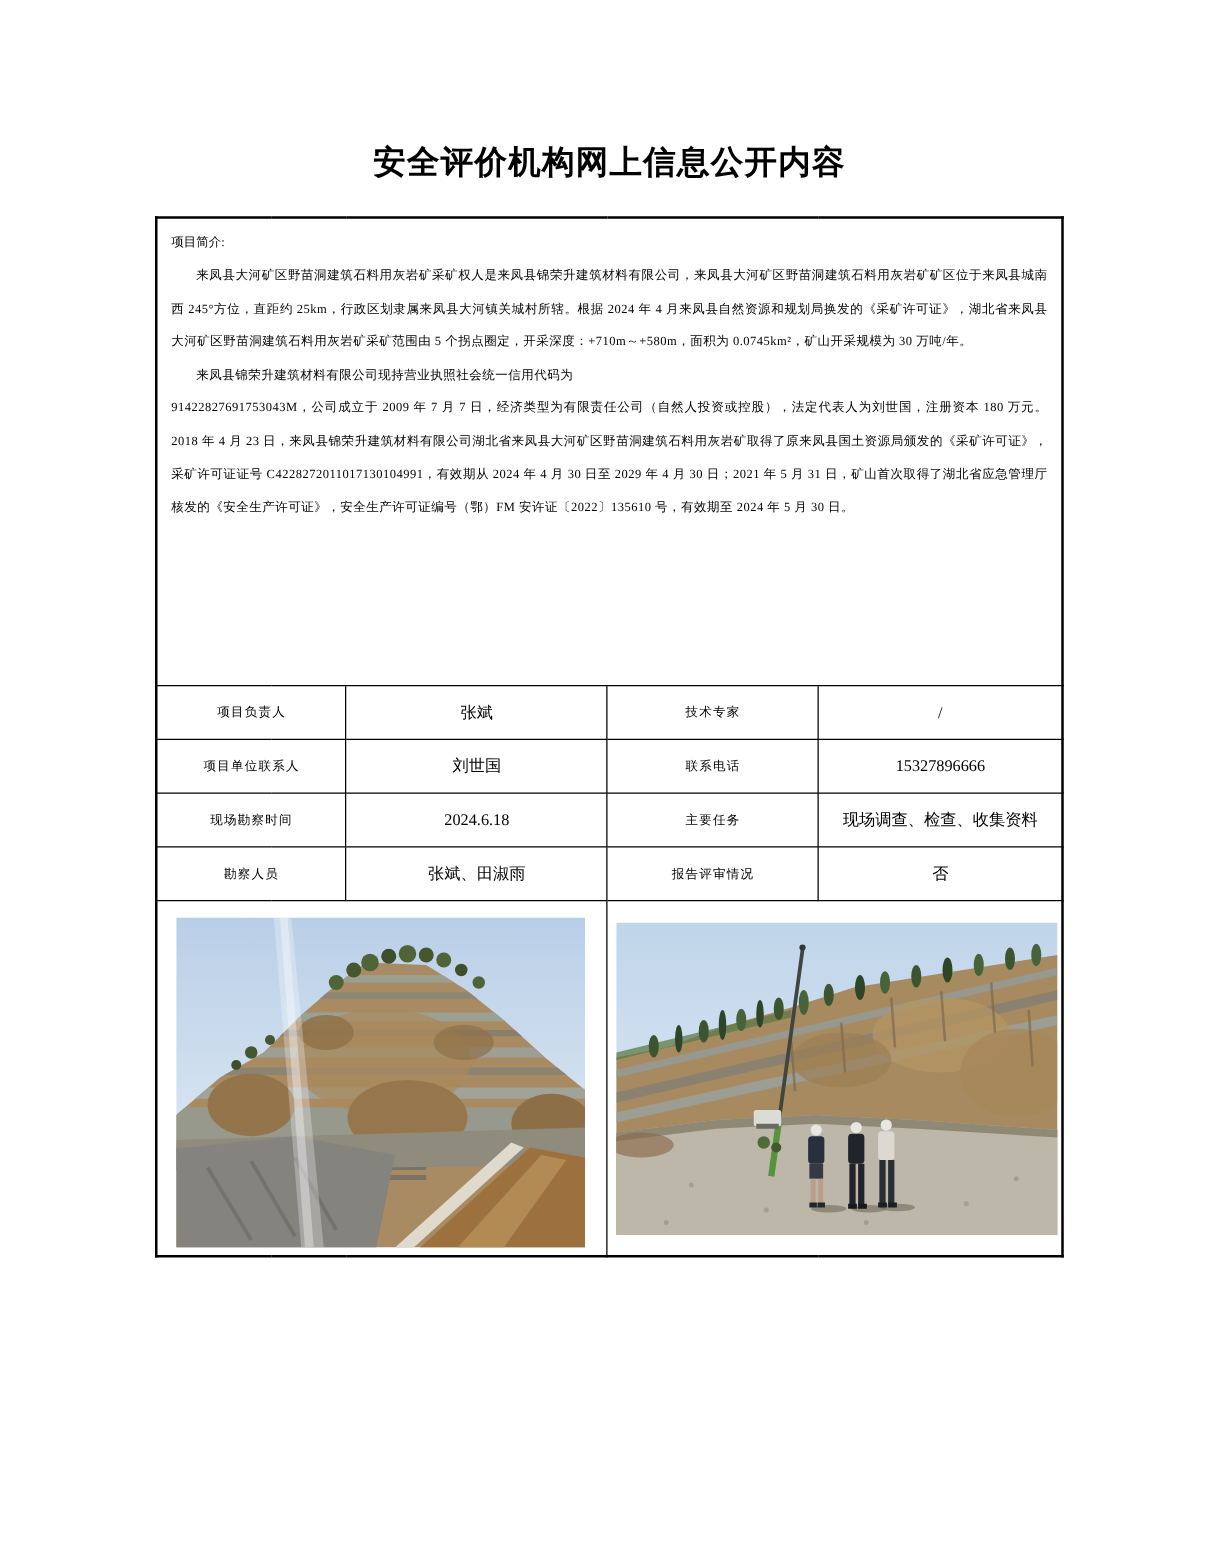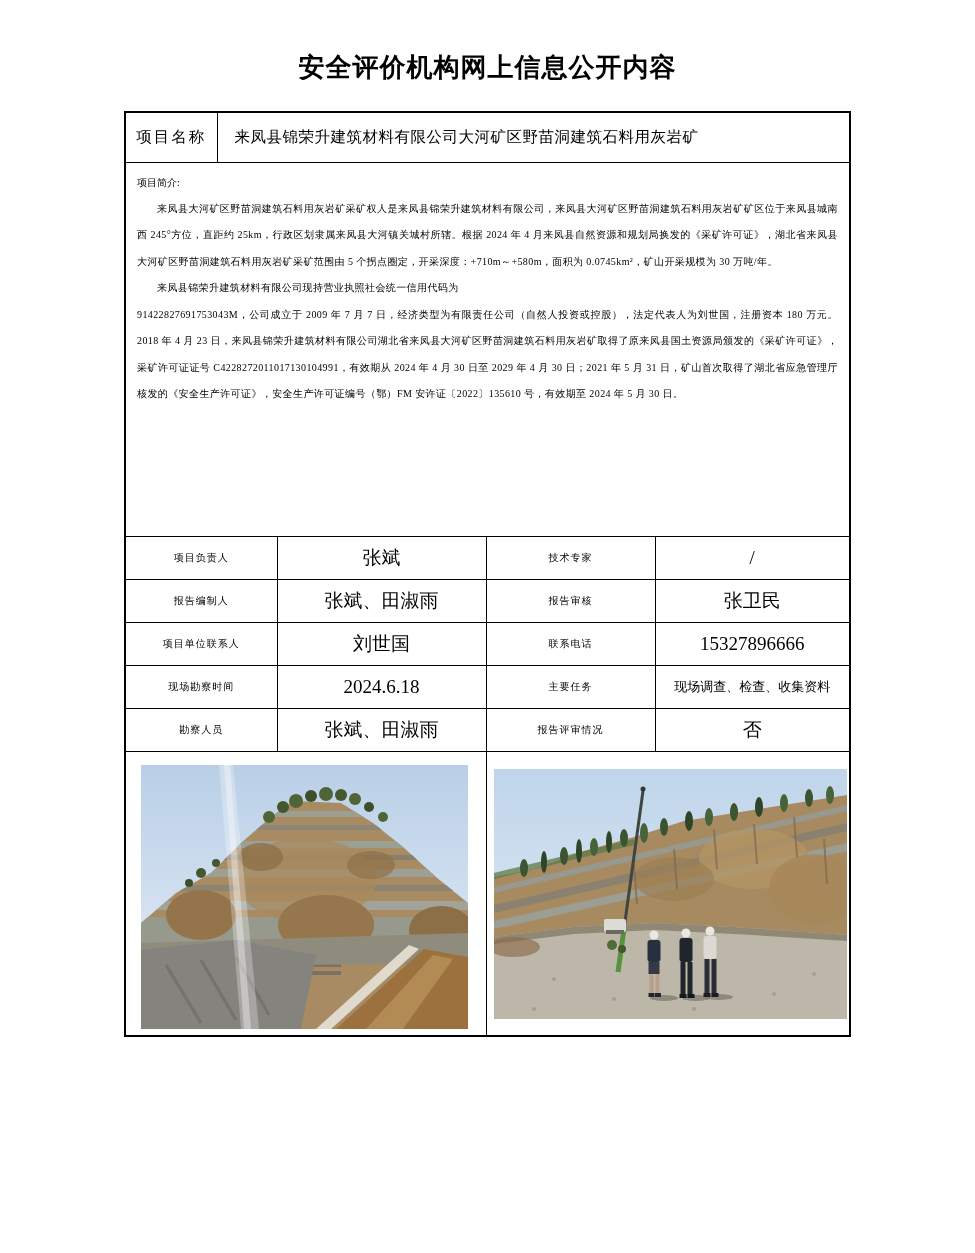--- a/index.html
+++ b/index.html
@@ -3,42 +3,42 @@
 <meta charset="utf-8">
 <style>
   * { margin: 0; padding: 0; box-sizing: border-box; }
   html, body { background: #ffffff; }
   body {
     width: 975px; height: 1253px;
     color: #000;
     font-family: "Liberation Serif", "DejaVu Serif", serif;
     overflow: hidden;
   }
-  .page { padding-top: 50px; }
+  .page { padding-top: 112px; }
   .title {
     text-align: center;
     font-size: 26px;
     font-weight: bold;
     letter-spacing: 1px;
     margin-bottom: 26px;
   }
   table.doc-table {
     width: 725px;
     margin: 0 auto;
     border-collapse: collapse;
     border: 2px solid #000;
     table-layout: fixed;
   }
   table.doc-table td { border: 1px solid #000; overflow: hidden; }
   .label {
     text-align: center;
     font-size: 10px;
     letter-spacing: 1px;
   }
-  .value { text-align: center; font-size: 19px; }
+  .value { text-align: center; font-size: 13px; }
   .row-name td { height: 50px; }
   .name-label { letter-spacing: 2px; font-size: 15.5px; }
   .name-value {
     font-size: 15.5px;
     text-align: left;
     padding-left: 17px;
     letter-spacing: 0.5px;
   }
   .intro-cell {
     height: 374px;
@@ -70,48 +70,38 @@
   <table class="doc-table">
     <colgroup>
       <col style="width:92px">
         <col style="width:60px">
         <col style="width:209px">
         <col style="width:169px">
         <col style="width:195px">
     </colgroup>
 
     <tbody>
-        <tr class="row-name">
-      <td class="label name-label">项目名称</td>
-      <td colspan="4" class="name-value">来凤县锦荣升建筑材料有限公司大河矿区野苗洞建筑石料用灰岩矿</td>
-    </tr>
 
     <tr class="row-intro">
       <td colspan="5" class="intro-cell">
         <div class="intro-label">项目简介:</div>
         <p class="intro-para">来凤县大河矿区野苗洞建筑石料用灰岩矿采矿权人是来凤县锦荣升建筑材料有限公司，来凤县大河矿区野苗洞建筑石料用灰岩矿矿区位于来凤县城南西 245°方位，直距约 25km，行政区划隶属来凤县大河镇关城村所辖。根据 2024 年 4 月来凤县自然资源和规划局换发的《采矿许可证》，湖北省来凤县大河矿区野苗洞建筑石料用灰岩矿采矿范围由 5 个拐点圈定，开采深度：+710m～+580m，面积为 0.0745km²，矿山开采规模为 30 万吨/年。</p>
         <p class="intro-para">来凤县锦荣升建筑材料有限公司现持营业执照社会统一信用代码为
 91422827691753043M，公司成立于 2009 年 7 月 7 日，经济类型为有限责任公司（自然人投资或控股），法定代表人为刘世国，注册资本 180 万元。2018 年 4 月 23 日，来凤县锦荣升建筑材料有限公司湖北省来凤县大河矿区野苗洞建筑石料用灰岩矿取得了原来凤县国土资源局颁发的《采矿许可证》，采矿许可证证号 C4228272011017130104991，有效期从 2024 年 4 月 30 日至 2029 年 4 月 30 日；2021 年 5 月 31 日，矿山首次取得了湖北省应急管理厅核发的《安全生产许可证》，安全生产许可证编号（鄂）FM 安许证〔2022〕135610 号，有效期至 2024 年 5 月 30 日。</p>
       </td>
     </tr>
 
     <tr class="detail-row">
       <td colspan="2" class="label">项目负责人</td>
       <td class="value">张斌</td>
       <td class="label">技术专家</td>
       <td class="value">/</td>
     </tr>
 
 
-    <tr class="detail-row">
-      <td colspan="2" class="label">报告编制人</td>
-      <td class="value">张斌、田淑雨</td>
-      <td class="label">报告审核</td>
-      <td class="value">张卫民</td>
-    </tr>
 
 
     <tr class="detail-row">
       <td colspan="2" class="label">项目单位联系人</td>
       <td class="value">刘世国</td>
       <td class="label">联系电话</td>
       <td class="value">15327896666</td>
     </tr>
 
     <tr class="detail-row">

